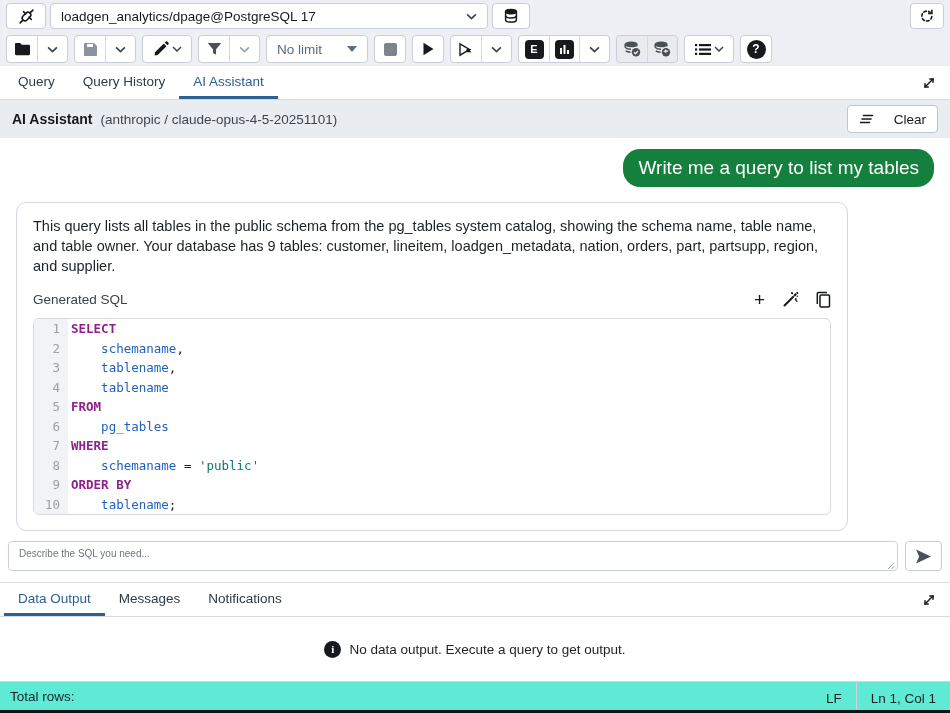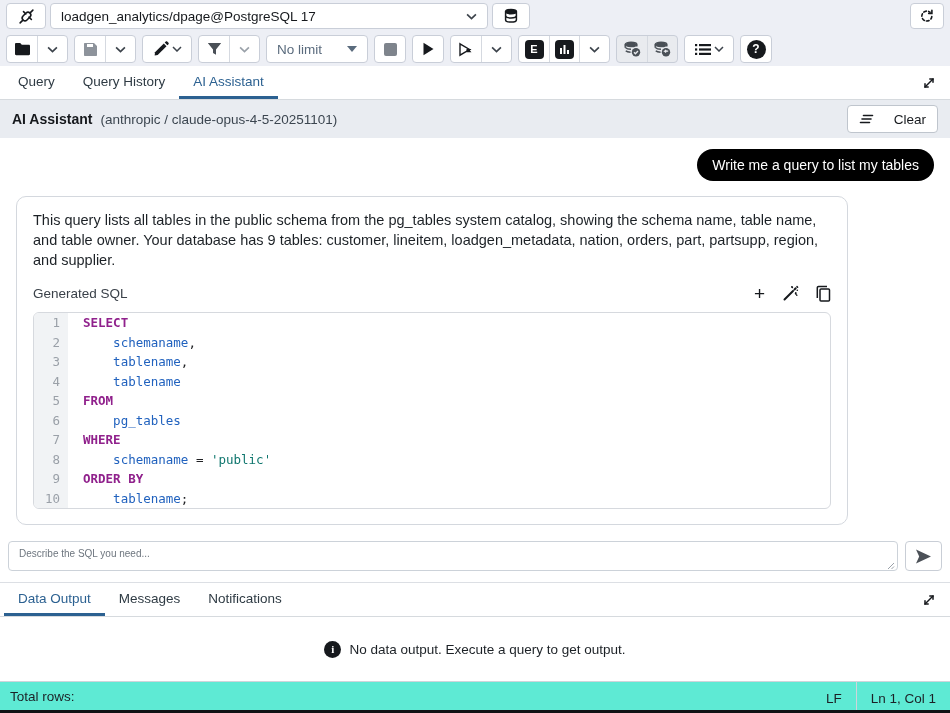--- a/index.html
+++ b/index.html
@@ -47,34 +47,34 @@
   
   .ai-header { height: 38px; background:#e9ecf1; display:flex; align-items:center; padding: 0 12px; }
   .ai-title { font-weight:bold; font-size:14px; color:#16191d; }
   .ai-model { font-size:13.5px; color:#3c4650; margin-left:8px; }
   .clear-btn { margin-left:auto; height:28px; background:#fff; border:1px solid #bfc5cd; border-radius:4px;
     display:flex; align-items:center; gap:20px; padding:0 11px; font-size:13.5px; color:#16191d; cursor:pointer; }
 
   
   .chat { flex:1; background:#fff; padding: 11px 16px 8px 16px; overflow:hidden; }
   .bubble-row { display:flex; justify-content:flex-end; }
-  .bubble { background:#000000; color:#fff; font-size:14px; padding:8px 15px; border-radius:17px; }
+  .bubble { background:#15803d; color:#fff; font-size:19px; padding:8px 15px; border-radius:17px; }
   .resp-card { margin-top:15px; margin-right:86px; border:1px solid #d4d8de; border-radius:10px; padding:13px 16px 15px 16px; }
   .resp-text { font-size:14.5px; line-height:20px; color:#1c2126; }
   .gen-row { margin-top:14px; display:flex; align-items:center; }
   .gen-label { font-size:13.5px; color:#3a4149; }
   .gen-actions { margin-left:auto; display:flex; align-items:center; gap:17px; }
   .gen-actions .act { cursor:pointer; display:flex; align-items:center; color:#16191d; }
   .plus-glyph { font-size:19px; line-height:1; font-weight:normal; }
 
   .code-block { margin-top:9px; border:1px solid #d6d9de; border-radius:6px; overflow:hidden;
     font-family:"DejaVu Sans Mono", monospace; font-size:12.5px; }
   .code-line { display:flex; line-height:19.5px; }
   .code-line .ln { width:34px; flex:0 0 34px; background:#f1f3f5; color:#9aa0a8; text-align:right; padding-right:8px; }
-  .code-line .ct { padding-left:15px; white-space:pre; color:#202124; }
+  .code-line .ct { padding-left:3px; white-space:pre; color:#202124; }
   .tok-kw { color:#90218c; font-weight:bold; }
   .tok-id { color:#2162be; }
   .tok-str { color:#0f766e; }
   .tok-pl { color:#202124; }
 
   
   .input-row { background:#fff; display:flex; align-items:flex-start; gap:7px; padding: 5px 8px 7px 8px; }
   .prompt-wrap { flex:1; position:relative; }
   .prompt-input { width:100%; height:30px; border:1px solid #ccd2d9; border-radius:4px; padding:6px 10px;
     font-family:"Liberation Sans", sans-serif; font-size:10px; color:#1e2328; resize:none; outline:none; }

